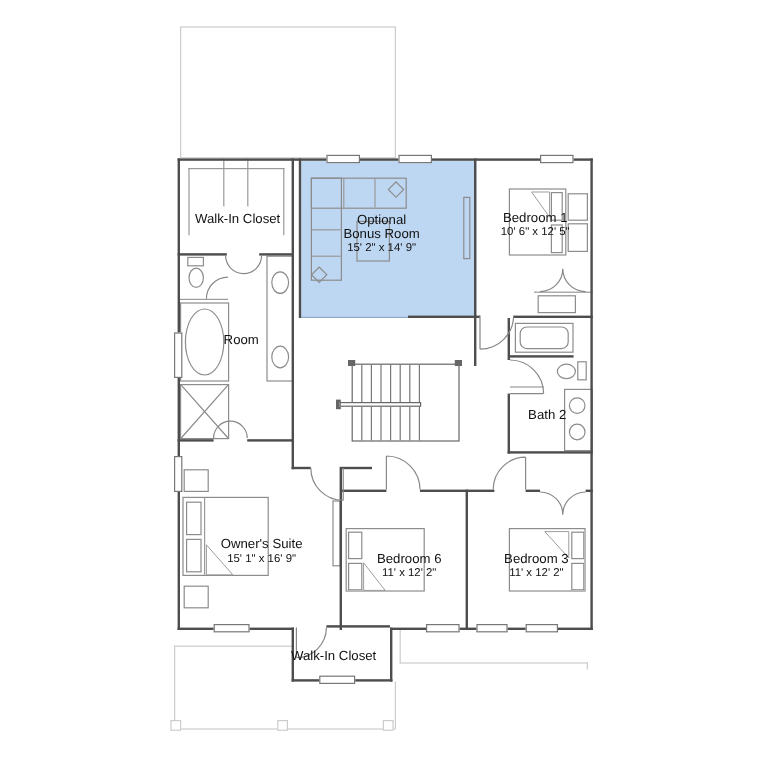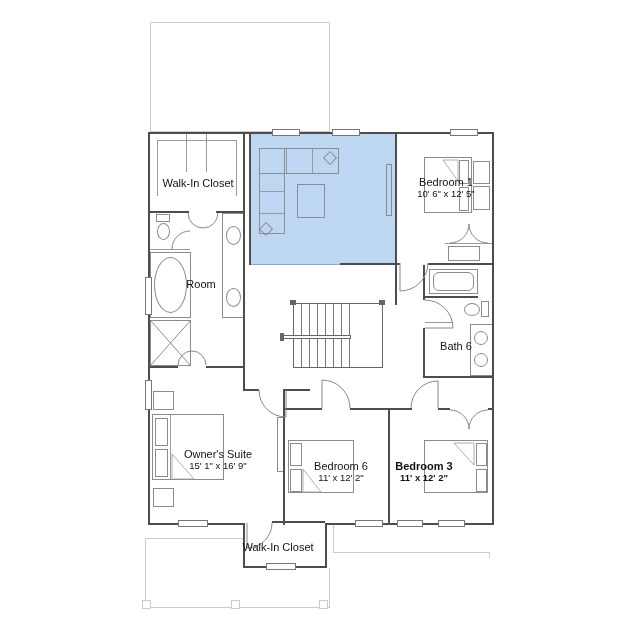--- a/index.html
+++ b/index.html
@@ -179,45 +179,50 @@
       <polygon points="303,469 321,492 303,492"></polygon>
       <polygon points="474,443 454,443 474,465"></polygon>
       <polygon points="458,160 443,160 458,181"></polygon>
     </g>
   </svg>
 
   <div class="lbl" style="left:198px;top:178px;">
     <span class="nm">Walk-In Closet</span>
   </div>
 
+  <div class="lbl" style="left:318px;top:179px;">
+    <span class="nm">Optional</span>
+    <span class="nm">Bonus Room</span>
+    <span class="dim">15' 2" x 14' 9"</span>
+  </div>
 
   <div class="lbl" style="left:446px;top:177px;">
     <span class="nm">Bedroom 1</span>
     <span class="dim">10' 6" x 12' 5"</span>
   </div>
 
   <div class="lbl" style="left:201px;top:279px;">
     <span class="nm">Room</span>
   </div>
 
   <div class="lbl" style="left:456px;top:341px;">
-    <span class="nm">Bath 6</span>
+    <span class="nm">Bath 2</span>
   </div>
 
   <div class="lbl" style="left:218px;top:449px;">
     <span class="nm">Owner's Suite</span>
     <span class="dim">15' 1" x 16' 9"</span>
   </div>
 
   <div class="lbl" style="left:341px;top:461px;">
     <span class="nm">Bedroom 6</span>
     <span class="dim">11' x 12' 2"</span>
   </div>
 
-  <div class="lbl" style="left:424px;top:461px;font-weight:bold;">
+  <div class="lbl" style="left:447px;top:461px;">
     <span class="nm">Bedroom 3</span>
     <span class="dim">11' x 12' 2"</span>
   </div>
 
   <div class="lbl" style="left:278px;top:542px;">
     <span class="nm">Walk-In Closet</span>
   </div>
 
 </div>
 

